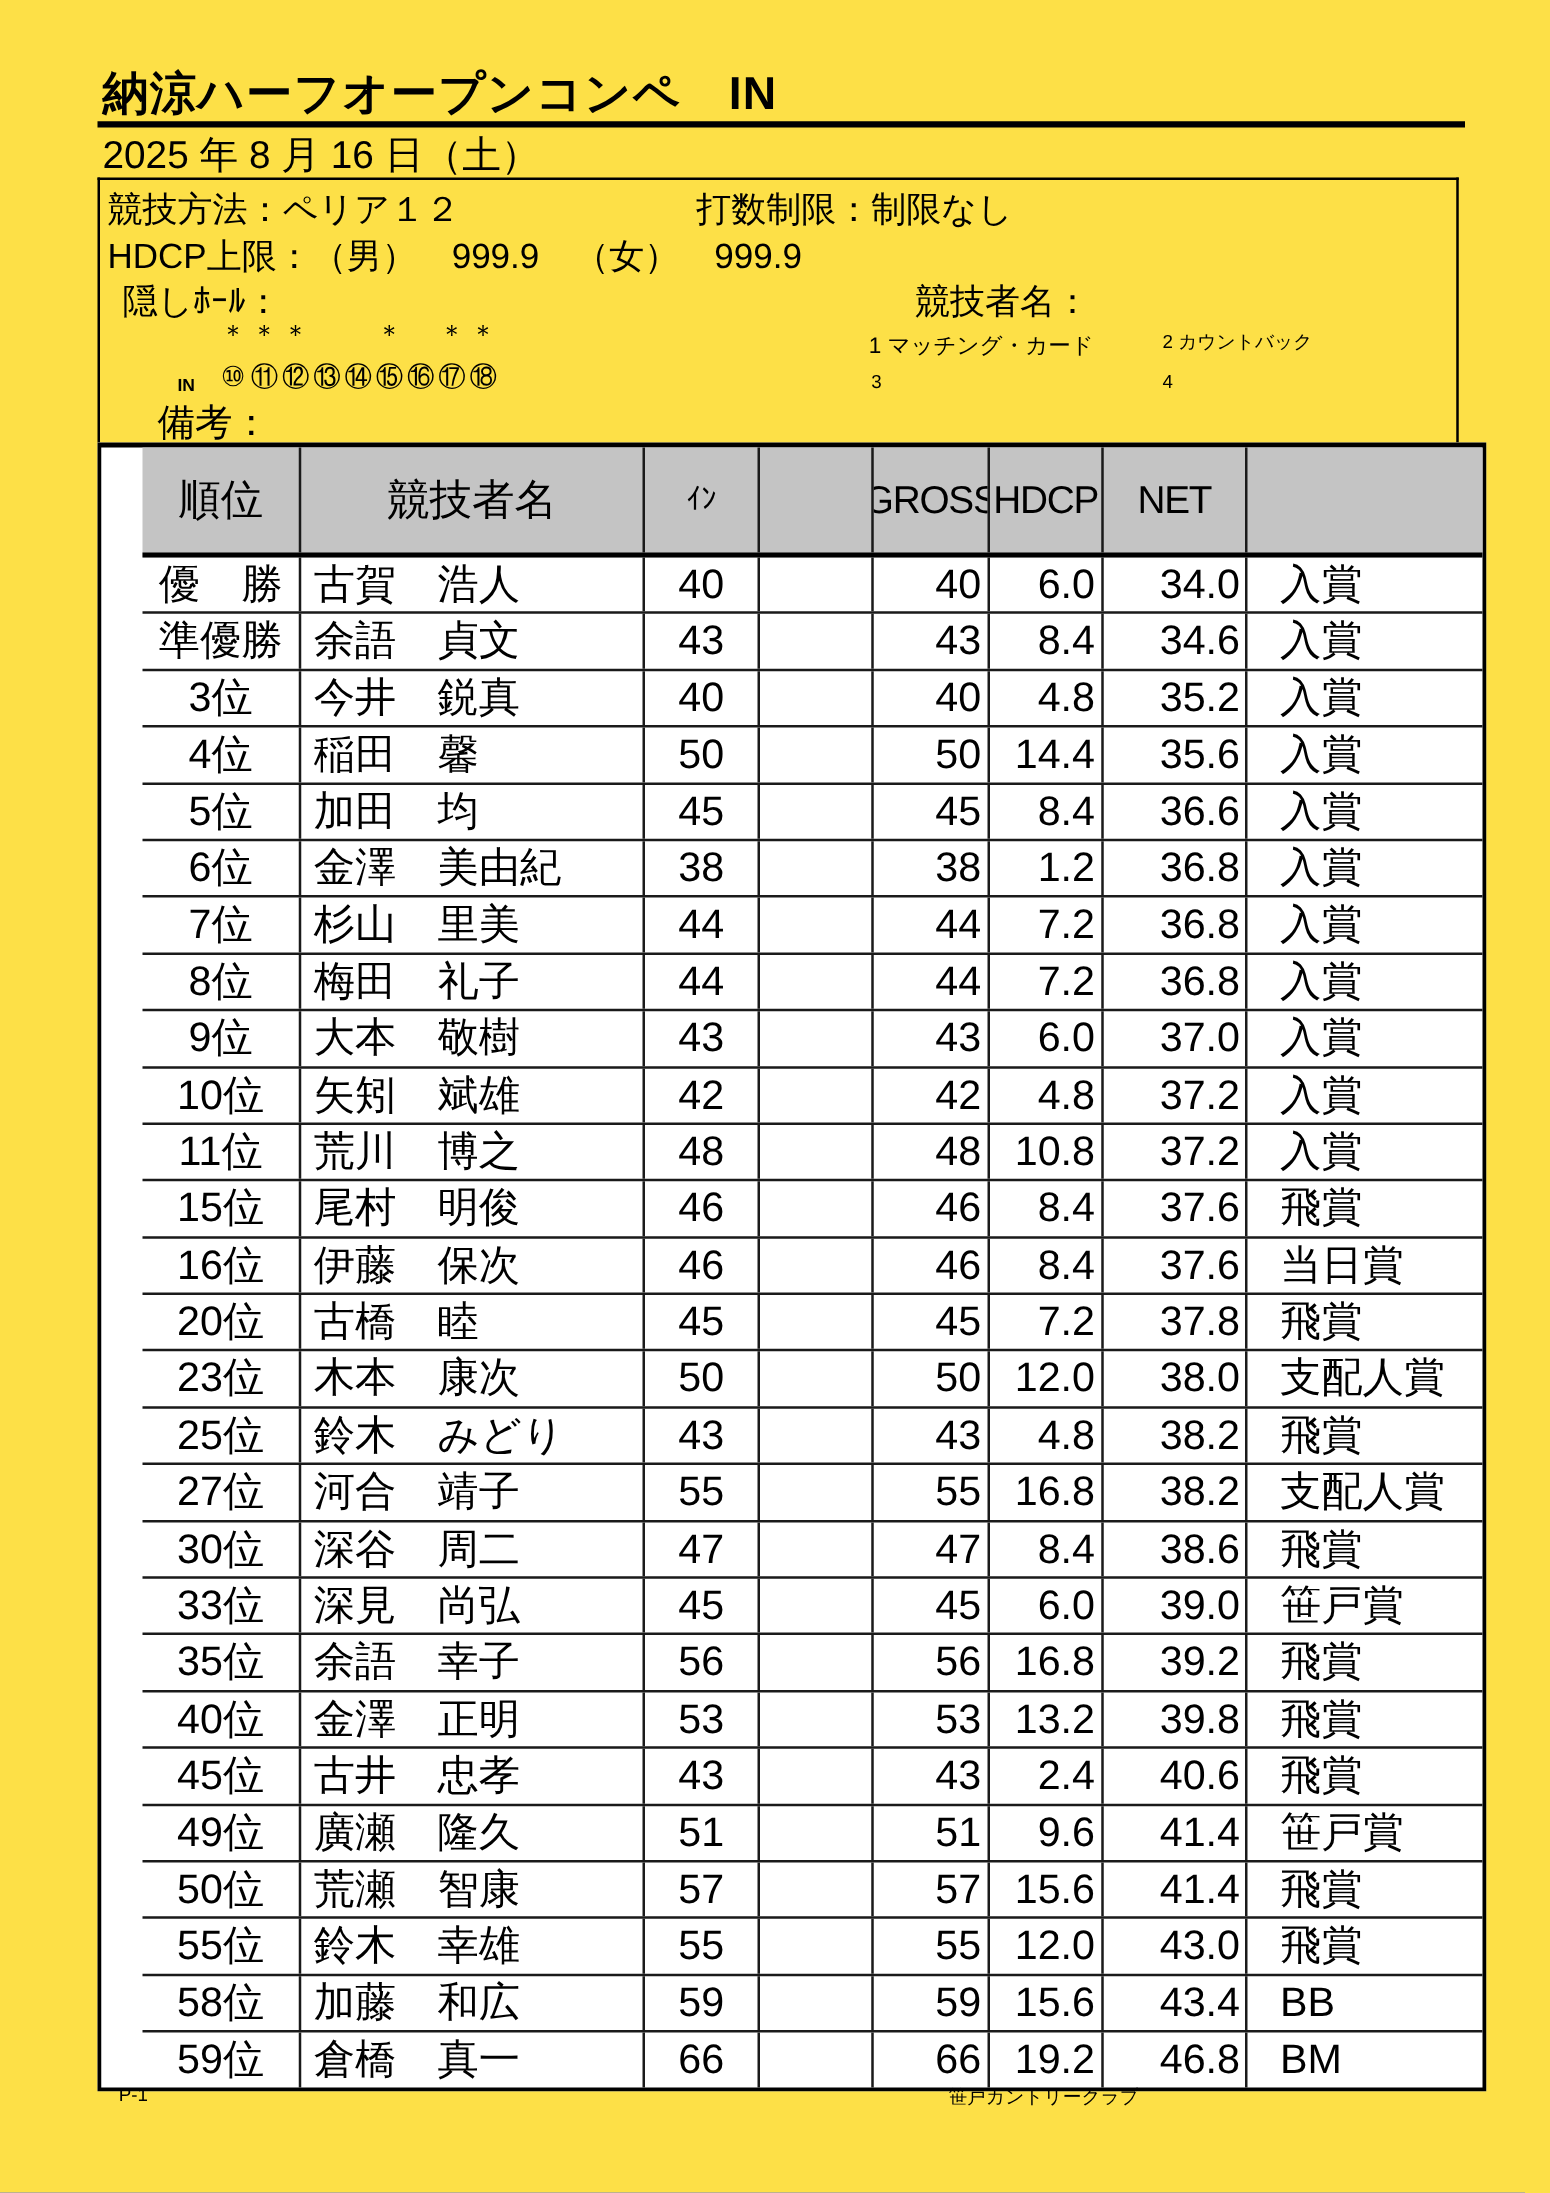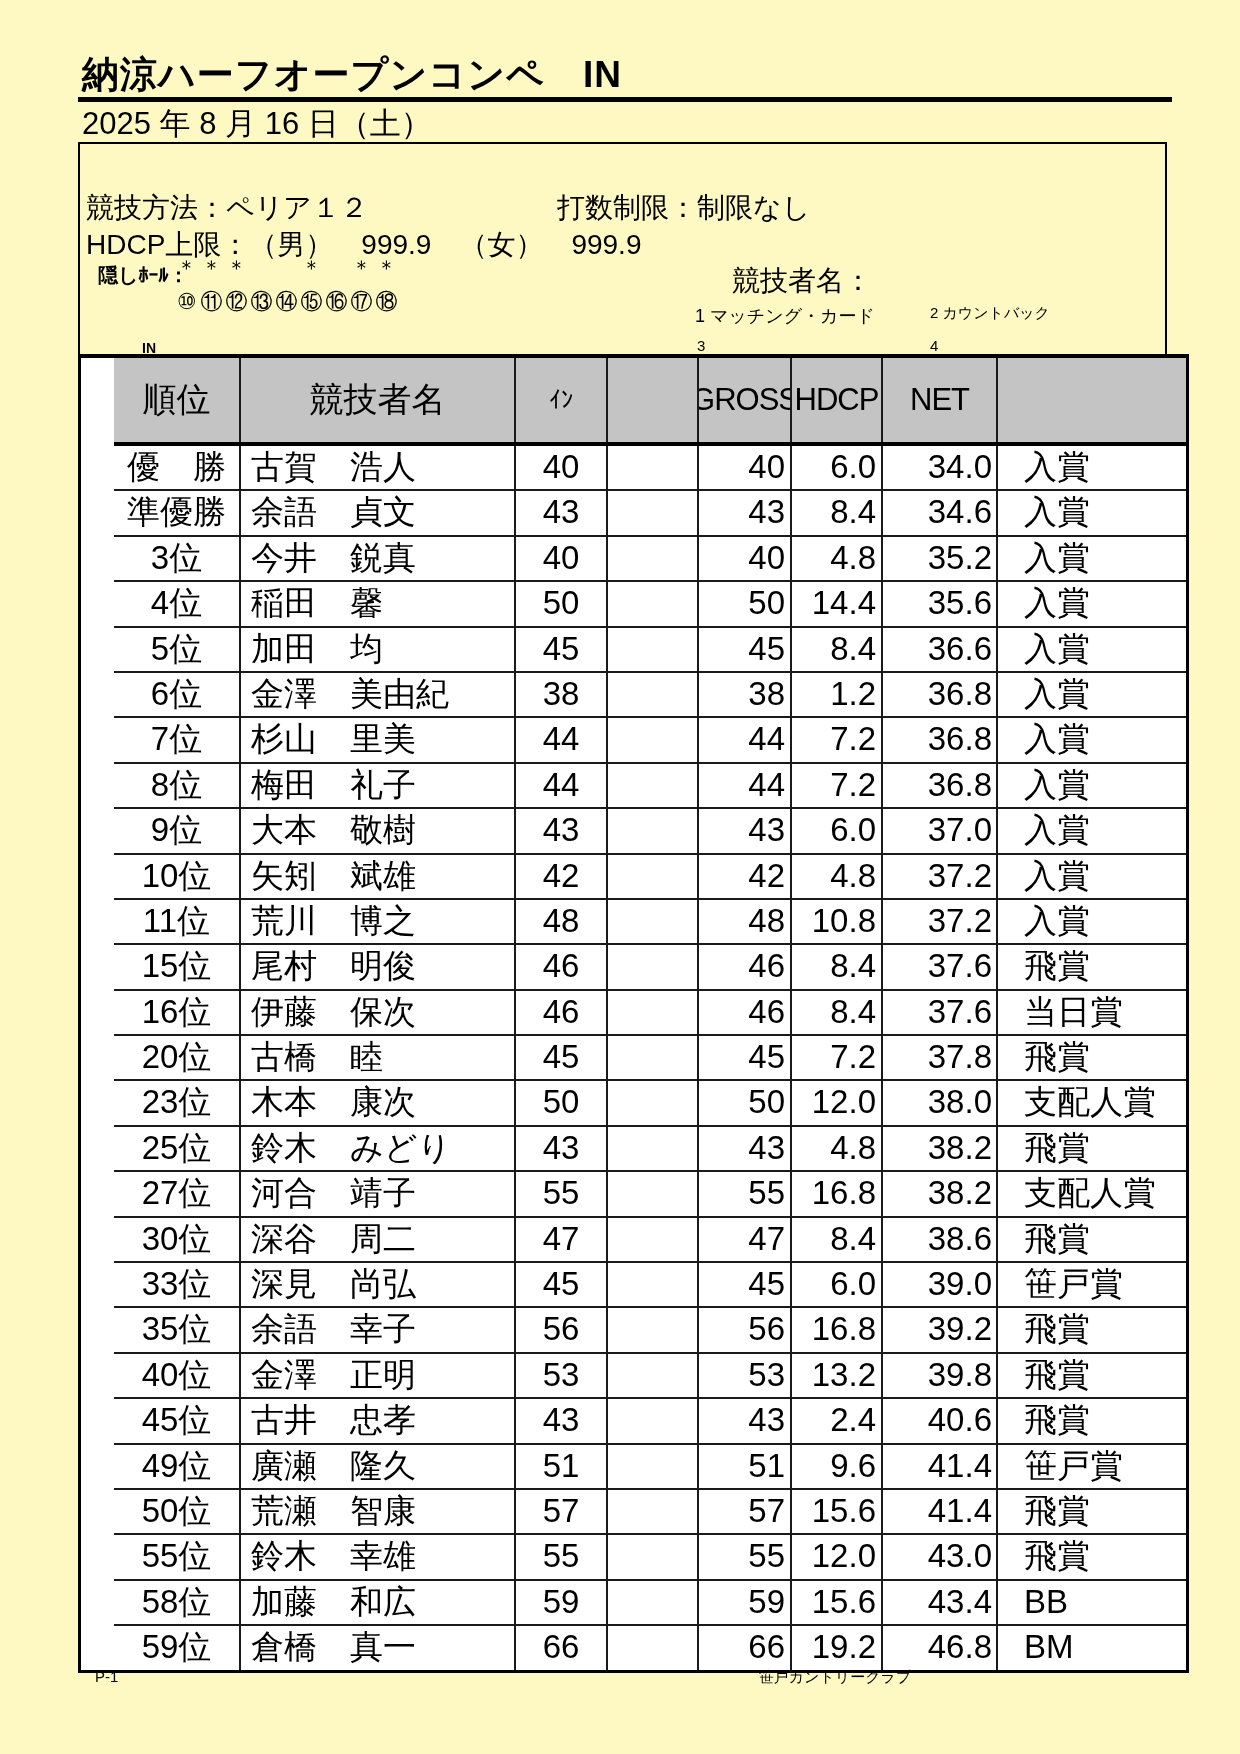--- a/index.html
+++ b/index.html
@@ -1,34 +1,34 @@
 <!DOCTYPE html>
 <html><head>
 <meta charset="utf-8">
 <style>
   html,body{margin:0;padding:0;background:#888;}
   .page{
     position:relative;
     width:1240px;height:1754px;
-    background:#fef9c3;
+    background:#fde047;
     font-family:"Liberation Sans","DejaVu Sans",sans-serif;
     color:#000;
     overflow:hidden;
   }
   
   .title{position:absolute;left:82px;top:50px;font-size:37px;font-weight:600;letter-spacing:1px;white-space:pre;}
   .title-rule{position:absolute;left:78px;top:97px;width:1094px;height:5px;background:#000;}
   .comp-date{position:absolute;left:82px;top:103px;font-size:31px;font-weight:500;white-space:pre;}
   
   .info-box{position:absolute;left:78px;top:142px;width:1089px;height:212px;border:2px solid #000;border-bottom:none;box-sizing:border-box;}
-  .info-box span{position:absolute;white-space:pre;margin-top:40px;}
+  .info-box span{position:absolute;white-space:pre;}
   .i-method{left:6px;top:5px;font-size:28px;font-weight:500;}
   .i-stroke{left:477px;top:5px;font-size:28px;font-weight:500;}
   .i-hdcp{left:6px;top:42px;font-size:28px;font-weight:500;}
-  .i-hidden{left:18px;top:78px;font-size:20px;font-weight:700;text-align:center;}
+  .i-hidden{left:18px;top:78px;font-size:28px;font-weight:400;text-align:center;}
   .i-priority{left:652px;top:78px;font-size:28px;font-weight:500;}
   .i-p1{left:615px;top:120px;font-size:18px;}
   .i-p2{left:850px;top:120px;font-size:15px;}
   .i-p3{left:617px;top:153px;font-size:15px;}
   .i-p4{left:850px;top:153px;font-size:15px;}
   .i-in{left:62px;top:156px;font-size:14px;font-weight:700;}
   .marks-row{position:absolute;left:94px;top:110px;display:flex;}
   .holes-row{position:absolute;left:94px;top:144px;display:flex;}
   .hole-cell{width:25px;height:28px;text-align:center;font-size:21px;line-height:28px;}
   .holes-row .hole-cell{font-size:22px;}

